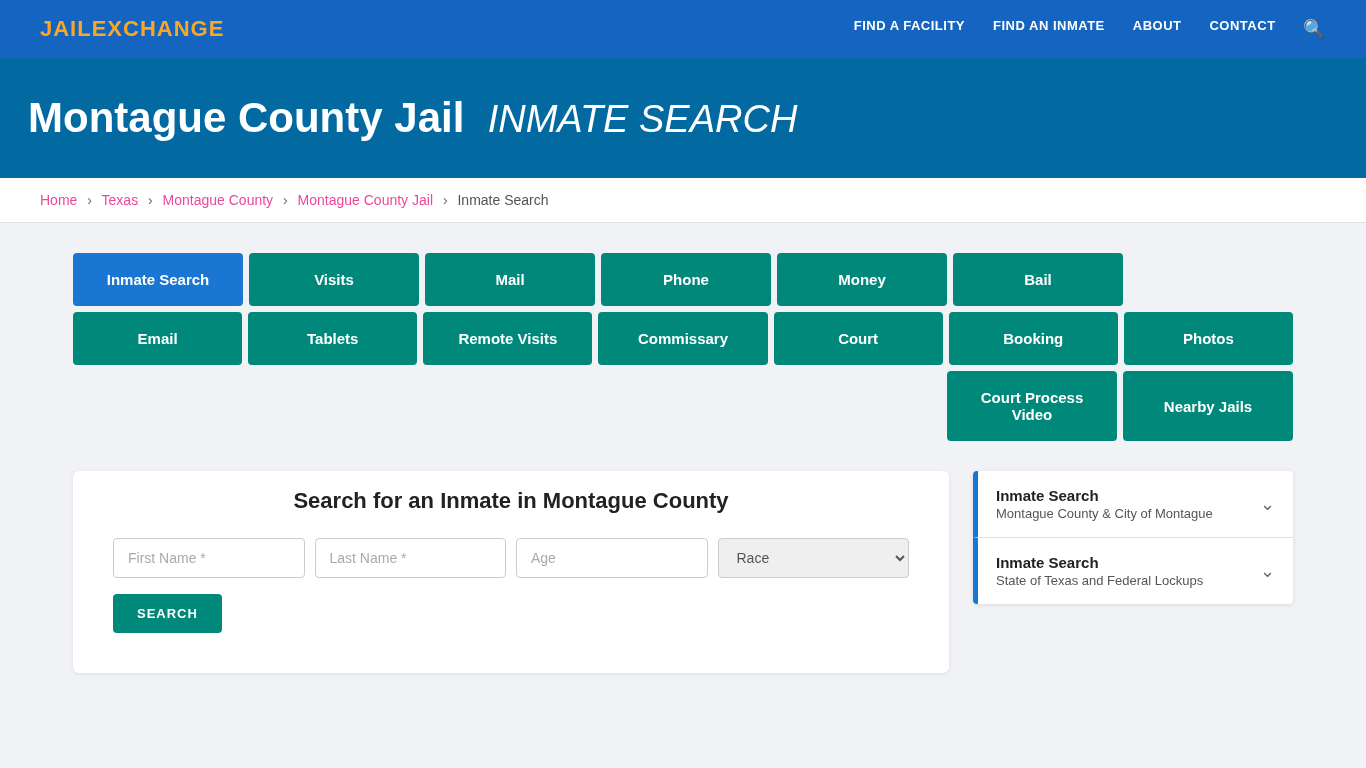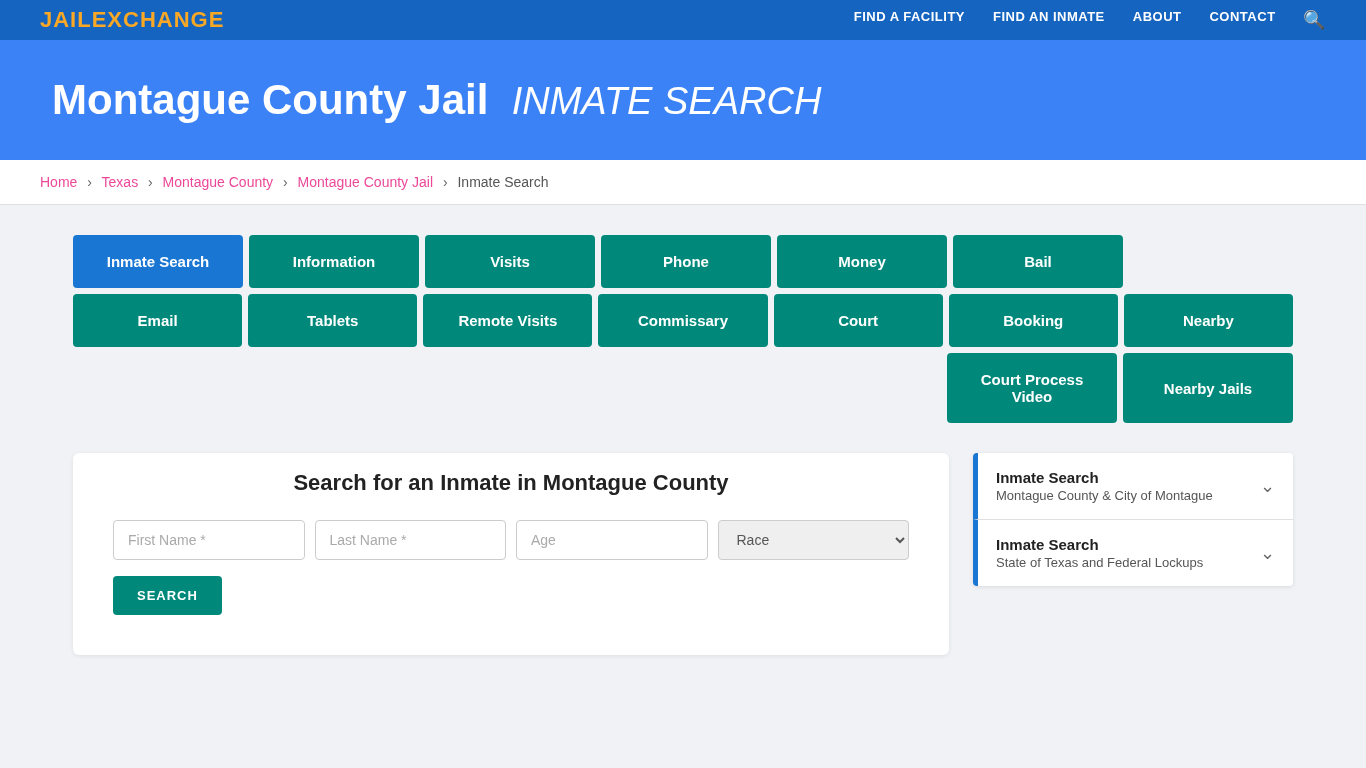--- a/index.html
+++ b/index.html
@@ -5,21 +5,21 @@
     * { box-sizing: border-box; margin: 0; padding: 0; }
     body { font-family: Arial, sans-serif; background: #f0f2f5; color: #333; }
 
     
     nav {
       background: #1565c0;
       display: flex;
       align-items: center;
       justify-content: space-between;
       padding: 0 40px;
-      height: 40px;
+      height: 58px;
       gap: 36px;
     }
     .logo {
       font-size: 22px;
       font-weight: 900;
       color: #fff;
       letter-spacing: 1px;
     }
     .logo span { color: #f9a825; }
     .nav-links {
@@ -36,22 +36,22 @@
       text-transform: uppercase;
     }
     .nav-search-icon {
       color: #fff;
       font-size: 18px;
       cursor: pointer;
     }
 
     
     .hero {
-      background: #3b82f6;
-      padding: 36px 52px;
+      background: #0369a1;
+      padding: 36px 28px;
     }
     .hero h1 {
       color: #fff;
       font-size: 42px;
       font-weight: 800;
     }
     .hero h1 em {
       font-style: italic;
       font-weight: 400;
       font-size: 38px;
@@ -232,34 +232,34 @@
   <a href="#">Montague County Jail</a>
   <span class="sep">›</span>
   <span class="current">Inmate Search</span>
 </div>
 
 <div class="main-wrap">
 
   <div class="btn-grid">
     <div class="btn-row">
       <button class="grid-btn active">Inmate Search</button>
-      <button class="grid-btn">Information</button>
       <button class="grid-btn">Visits</button>
+      <button class="grid-btn">Mail</button>
       <button class="grid-btn">Phone</button>
       <button class="grid-btn">Money</button>
       <button class="grid-btn">Bail</button>
     </div>
     <div class="btn-row">
       <button class="grid-btn">Email</button>
       <button class="grid-btn">Tablets</button>
       <button class="grid-btn">Remote Visits</button>
       <button class="grid-btn">Commissary</button>
       <button class="grid-btn">Court</button>
       <button class="grid-btn">Booking</button>
-      <button class="grid-btn">Nearby</button>
+      <button class="grid-btn">Photos</button>
     </div>
     <div class="btn-row center">
       <button class="grid-btn">Court Process Video</button>
       <button class="grid-btn">Nearby Jails</button>
     </div>
   </div>
 
   <div class="content-area">
 
     <div class="search-form-box">

